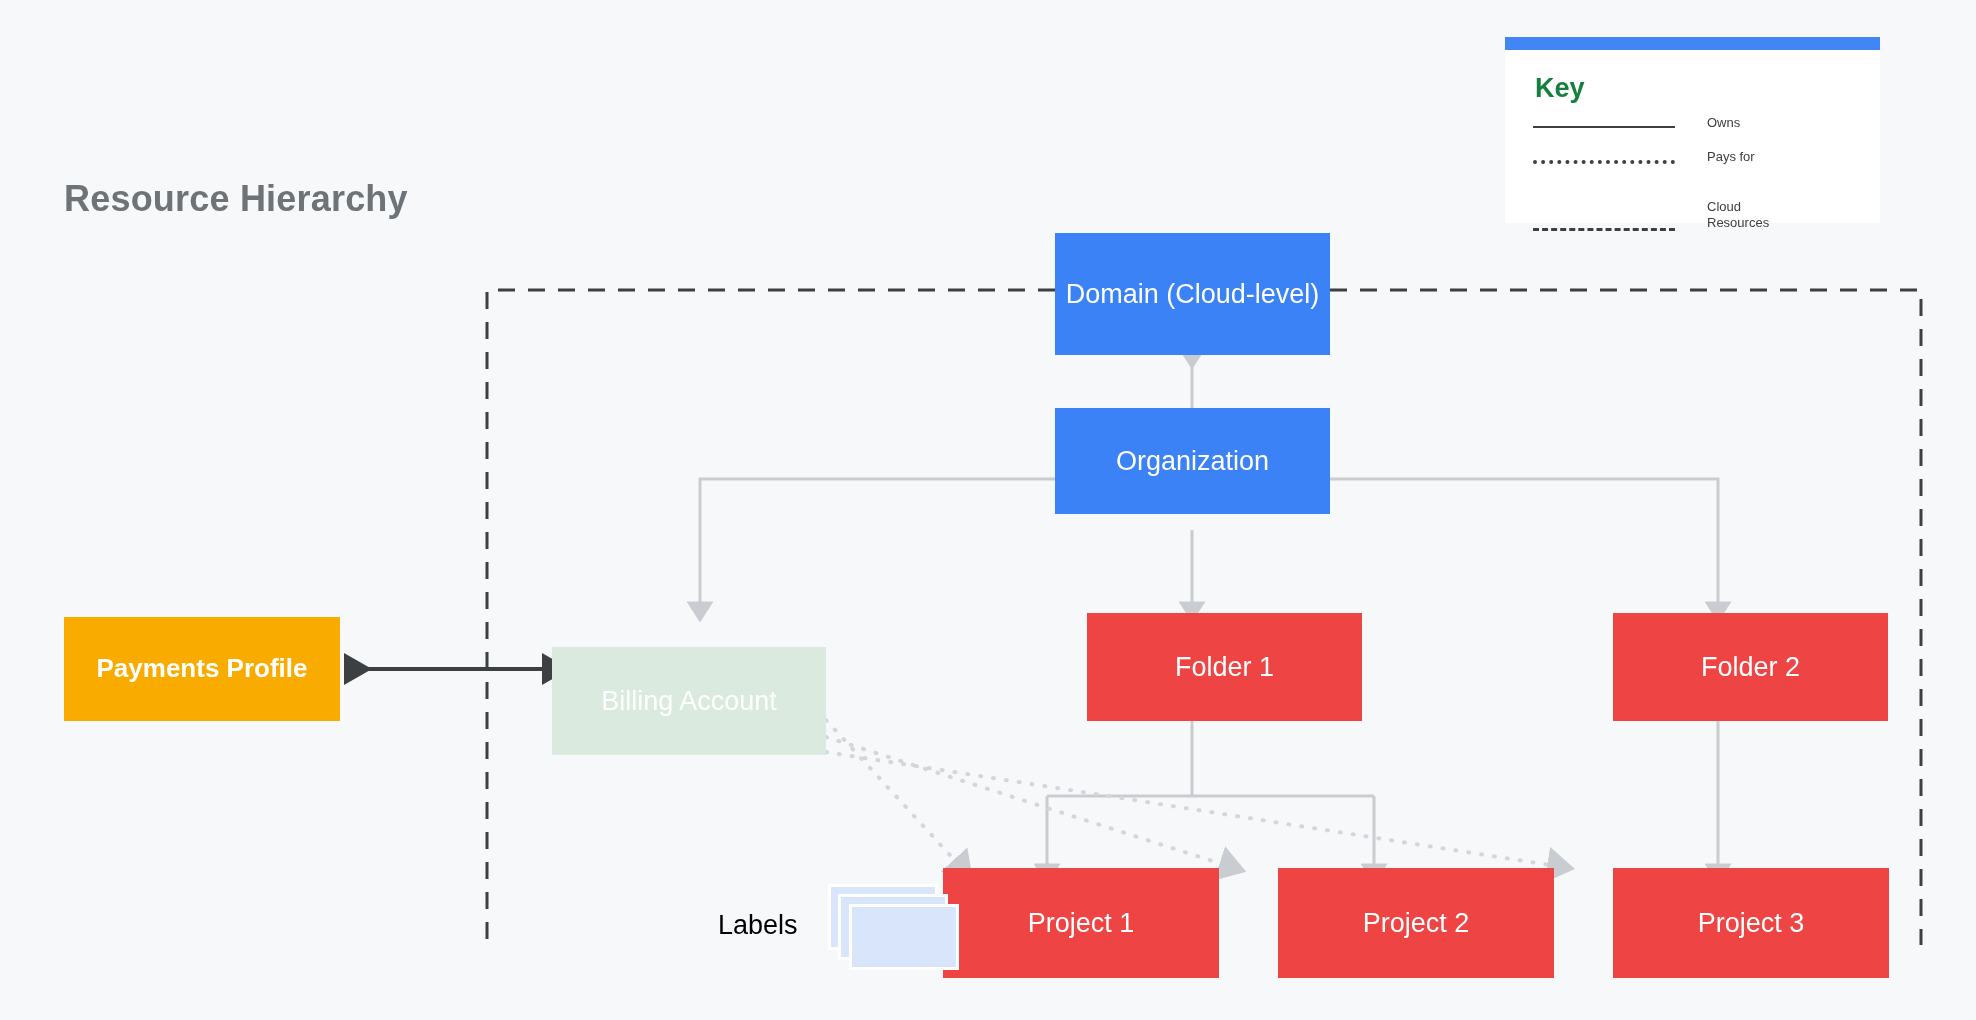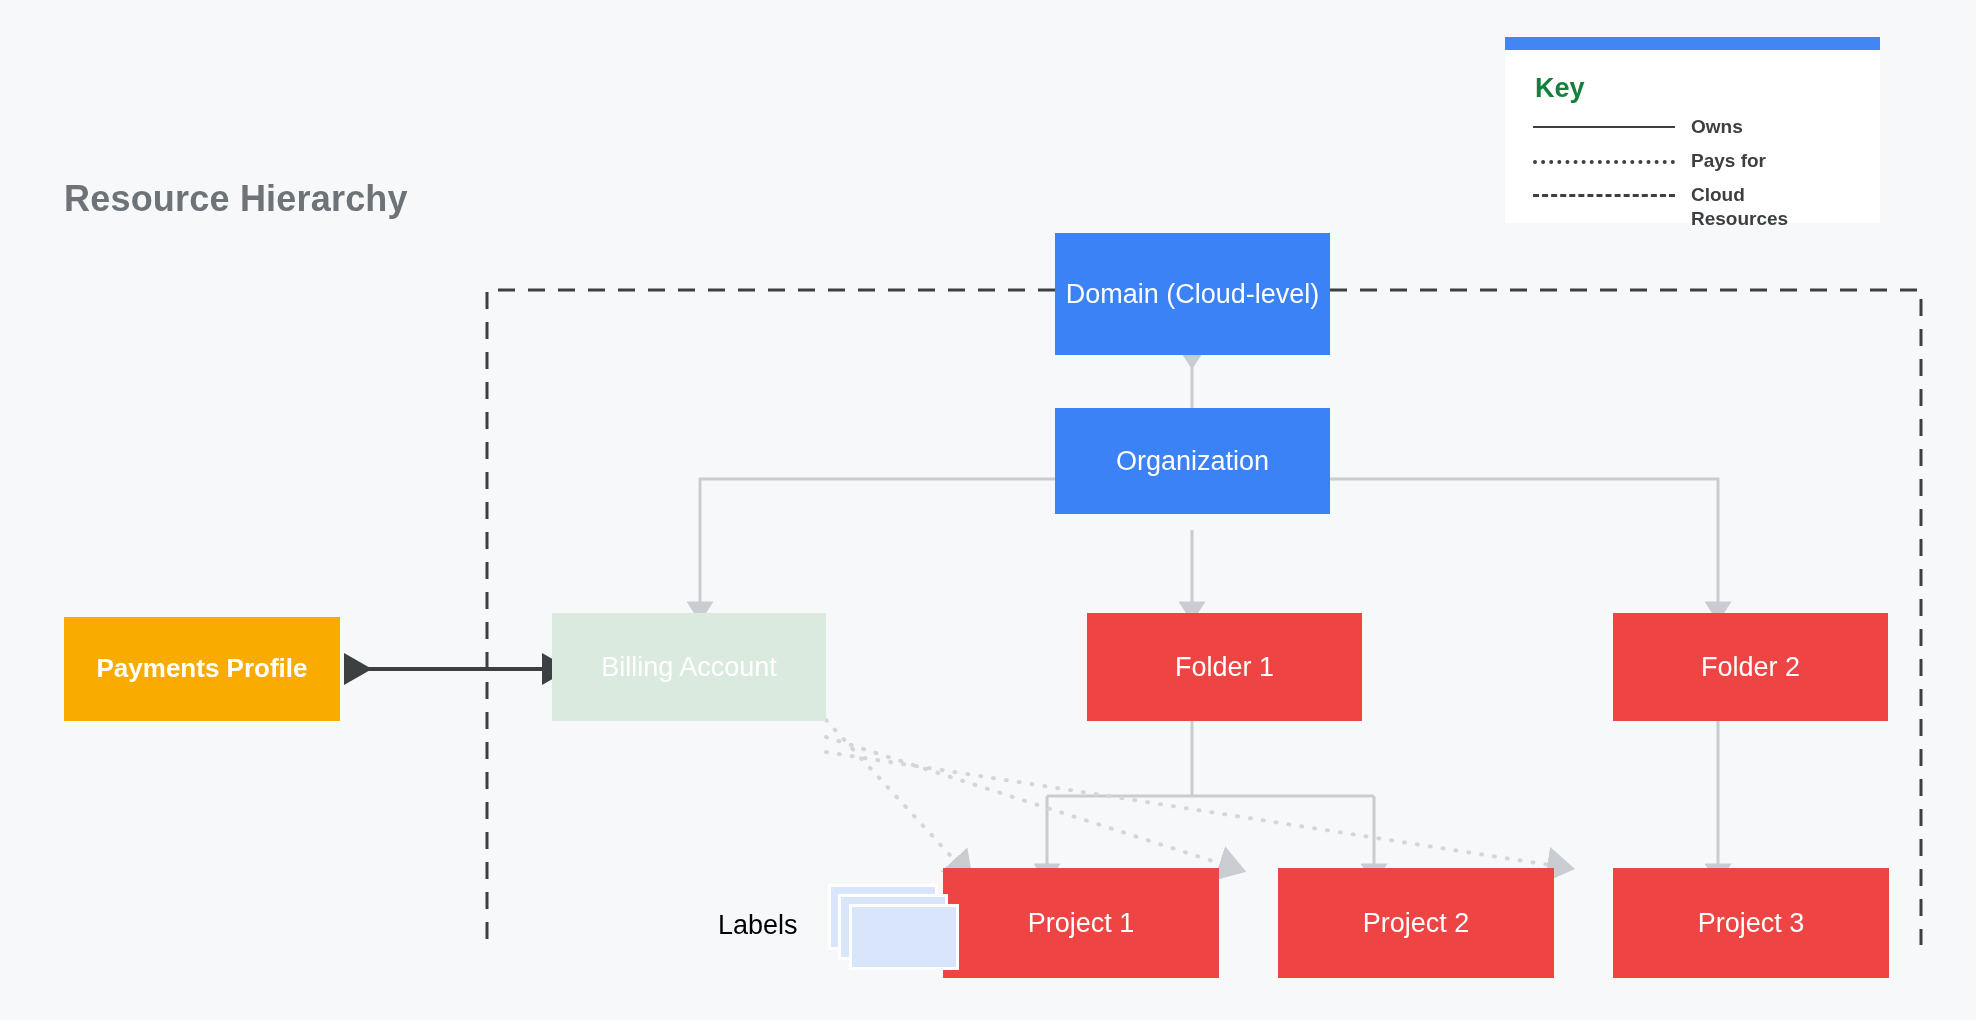--- a/index.html
+++ b/index.html
@@ -48,21 +48,21 @@
     justify-content: center;
     box-sizing: border-box;
     font-size: 27px;
     color: #ffffff;
     text-align: center;
     line-height: 1.2;
     z-index: 3;
   }
   .node.pink   { background: #3b82f6; }
   .node.blue   { background: #ef4444; margin-left: 32px; }
-  .node.green  { background: #dbeade; }
+  .node.green  { background: #dbeade; margin-top: 34px; }
   .node.amber  { background: #f9ab00; font-weight: bold; font-size: 26px; }
 
   
   .labels-text {
     position: absolute;
     font-size: 27px;
     color: #000000;
     white-space: nowrap;
     z-index: 3;
   }
@@ -114,37 +114,37 @@
     left: 0;
     top: 78px;
     width: 375px;
   }
   .key-row {
     position: relative;
     display: flex;
     align-items: flex-start;
     height: 34px;
   }
-  .key-row.tall { height: 48px; }
+  .key-row.tall { height: 48px; align-items: flex-end; }
   .key-sample {
     width: 142px;
     margin-left: 28px;
     margin-top: 11px;
     flex: 0 0 142px;
     height: 0;
   }
   .key-sample.solid  { border-top: 2px solid #3c4043; }
   .key-sample.dotted { border-top: 4px dotted #3c4043; }
   .key-sample.dashed { border-top: 3px dashed #3c4043; }
   .key-label {
-    font-size: 19px;
-    font-weight: bold;
+    font-size: 13px;
+    font-weight: normal;
     color: #3c4043;
     line-height: 1.25;
-    margin-left: 16px;
+    margin-left: 32px;
     white-space: pre-line;
   }
 </style>
 </head>
 <body>
 
 <div id="stage">
 
   <svg id="wires" viewBox="0 0 1976 1020" xmlns="http://www.w3.org/2000/svg">
     <defs>

